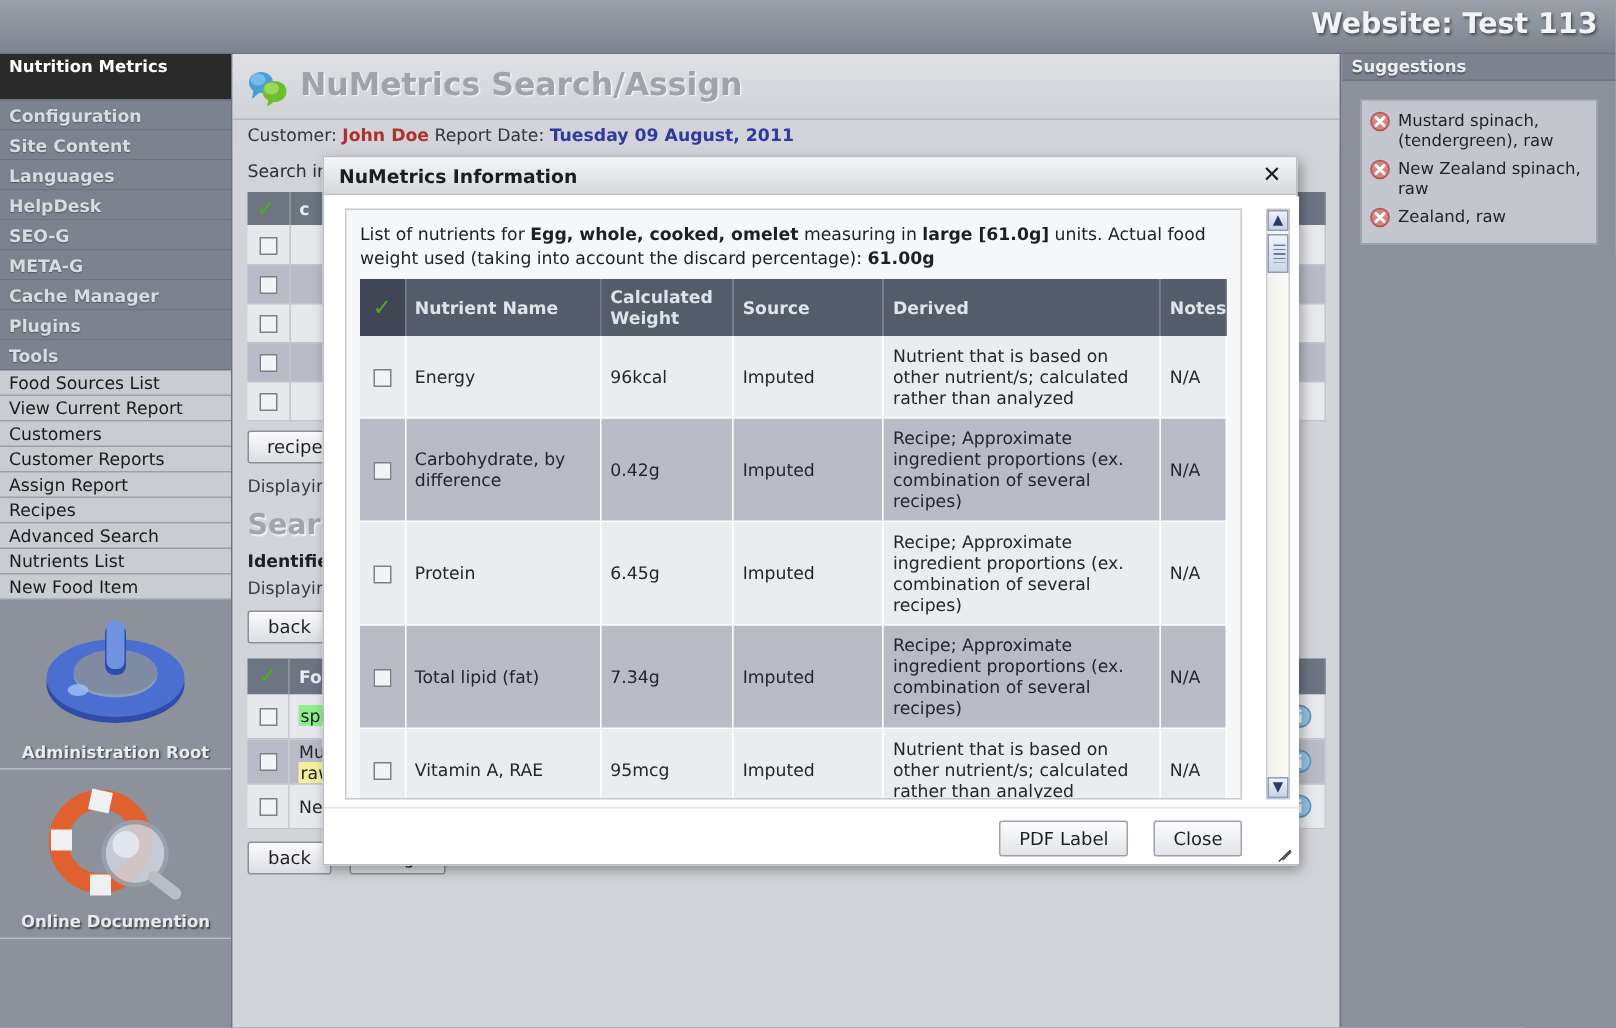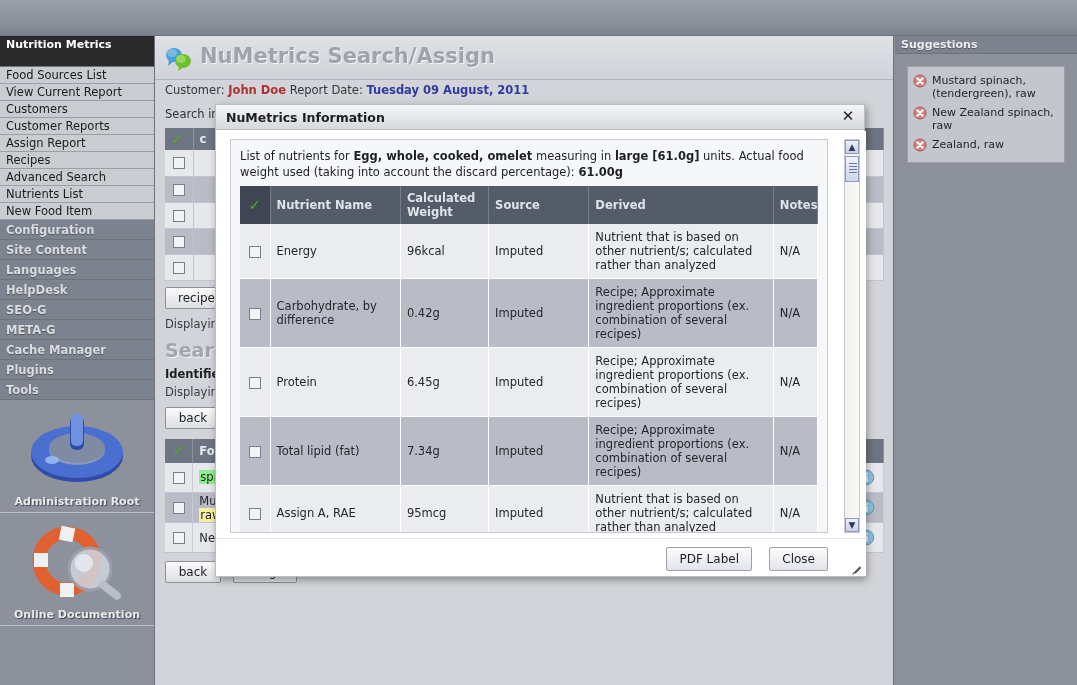--- a/index.html
+++ b/index.html
@@ -299,45 +299,46 @@
   .resize-grip::before { left: 2px; top: 10px; width: 11px; height: 1px; transform: rotate(-45deg); }
   .resize-grip::after  { left: 5px; top: 10px; width: 8px;  height: 1px; transform: rotate(-45deg); }
 </style>
 </head>
 <body>
 
 <div id="root">
 
   <div class="topbar">
     <div class="brand">I-METRICS CMS</div>
+    <div class="site-title">Website: Test 113</div>
   </div>
 
   <div class="sidebar">
     <div class="nav-head">Nutrition Metrics</div>
+    <div id="nav-groups">
+        <div class="nav-group">Configuration</div>
+        <div class="nav-group">Site Content</div>
+        <div class="nav-group">Languages</div>
+        <div class="nav-group">HelpDesk</div>
+        <div class="nav-group">SEO-G</div>
+        <div class="nav-group">META-G</div>
+        <div class="nav-group">Cache Manager</div>
+        <div class="nav-group">Plugins</div>
+        <div class="nav-group">Tools</div>
+      </div>
     <div id="nav-items">
         <div class="nav-item">Food Sources List</div>
         <div class="nav-item">View Current Report</div>
         <div class="nav-item">Customers</div>
         <div class="nav-item">Customer Reports</div>
         <div class="nav-item">Assign Report</div>
         <div class="nav-item">Recipes</div>
         <div class="nav-item">Advanced Search</div>
         <div class="nav-item">Nutrients List</div>
         <div class="nav-item">New Food Item</div>
-      </div>
-    <div id="nav-groups">
-        <div class="nav-group">Configuration</div>
-        <div class="nav-group">Site Content</div>
-        <div class="nav-group">Languages</div>
-        <div class="nav-group">HelpDesk</div>
-        <div class="nav-group">SEO-G</div>
-        <div class="nav-group">META-G</div>
-        <div class="nav-group">Cache Manager</div>
-        <div class="nav-group">Plugins</div>
-        <div class="nav-group">Tools</div>
       </div>
     <div id="nav-tiles">
         <div class="side-tile">
           <span class="tile-art"><svg width="110" height="80" viewBox="0 0 110 80">
               <ellipse cx="55" cy="48" rx="46" ry="26" fill="#2f4da8"></ellipse>
               <ellipse cx="55" cy="44" rx="46" ry="26" fill="#4a6fd0"></ellipse>
               <ellipse cx="55" cy="42" rx="28" ry="15" fill="#8c9cb8"></ellipse>
               <ellipse cx="55" cy="40" rx="28" ry="15" fill="#7f8ba3"></ellipse>
               <rect x="48" y="8" width="14" height="34" rx="6" fill="#2f4da8"></rect>
               <rect x="49" y="6" width="12" height="32" rx="5" fill="#6f93e0"></rect>
@@ -592,21 +593,21 @@
               <tr class="even">
                 <td class="chk"><span class="cbox"></span></td>
                 <td class="col-name">Total lipid (fat)</td>
                 <td class="col-weight">7.34g</td>
                 <td class="col-source">Imputed</td>
                 <td class="col-derived">Recipe; Approximate ingredient proportions (ex. combination of several recipes)</td>
                 <td class="col-notes">N/A</td>
               </tr>
               <tr class="odd">
                 <td class="chk"><span class="cbox"></span></td>
-                <td class="col-name">Assign A, RAE</td>
+                <td class="col-name">Vitamin A, RAE</td>
                 <td class="col-weight">95mcg</td>
                 <td class="col-source">Imputed</td>
                 <td class="col-derived">Nutrient that is based on other nutrient/s; calculated rather than analyzed</td>
                 <td class="col-notes">N/A</td>
               </tr>
             </tbody>
         </table>
       </div>
 
       <div class="mscroll">

